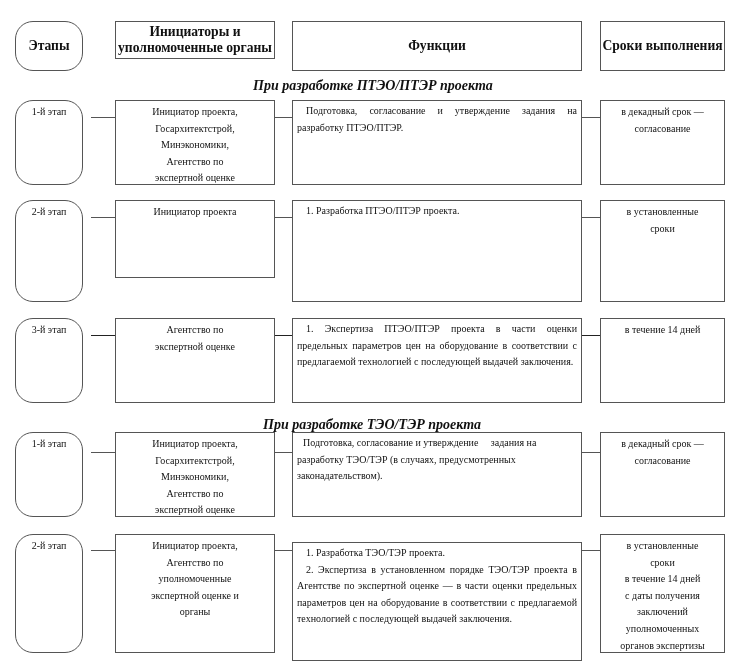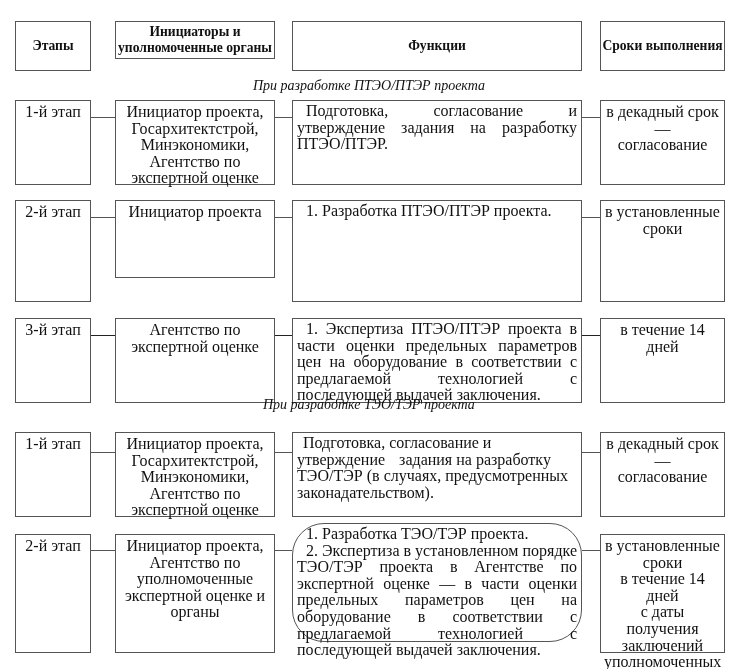--- a/index.html
+++ b/index.html
@@ -1,29 +1,29 @@
 <!DOCTYPE html>
 <html><head>
   <meta charset="utf-8">
   <style>
     html, body { margin: 0; padding: 0; background: #ffffff; }
     body { width: 752px; height: 669px; position: relative; overflow: hidden;
            font-family: "Liberation Serif", "DejaVu Serif", serif; color: #111; }
     .box { position: absolute; box-sizing: border-box; border: 1.5px solid #555;
-           background: #fff; font-size: 16px; line-height: 16.6px; }
+           background: #fff; font-size: 10px; line-height: 16.6px; }
     .hdr { font-weight: bold; display: flex; align-items: center; justify-content: center;
            text-align: center; font-size: 13.6px; line-height: 16.5px; }
     .center { text-align: center; padding: 3px 3px 0 3px; }
     .func { padding: 2px 4px 0 4px; text-align: justify; }
     .func .ln { display: block; }
     .func .ind { text-indent: 9px; }
     .conn { position: absolute; height: 0; border-top: 1.5px solid #555; }
-    .section { position: absolute; font-weight: normal; font-style: italic;
+    .section { position: absolute; font-weight: bold; font-style: italic;
                font-size: 14px; white-space: nowrap; }
-    .c1 { left: 15px; width: 76px; }
+    .c1 { left: 15px; width: 68px; border-radius: 18px; }
     .c2 { left: 115px; width: 160px; }
     .c3 { left: 292px; width: 290px; align-items: center; }
     .c4 { left: 600px; width: 125px; }
     .k1 { left: 91px; width: 24px; }
     .k2 { left: 275px; width: 17px; }
     .k3 { left: 582px; width: 18px; }
   </style>
 </head>
 <body>
 
@@ -90,21 +90,21 @@
   <div class="conn k2" style="top:335px;border-top-color:#222;"></div>
   <div class="box func c3" style="top:318px;height:85px;">
     <span class="ln ind">1. Экспертиза ПТЭО/ПТЭР проекта в части оценки предельных параметров цен на оборудование в соответствии с предлагаемой технологией с последующей выдачей заключения.</span>
   </div>
   <div class="conn k3" style="top:335px;border-top-color:#222;"></div>
   <div class="box center c4" style="top:318px;height:85px;">
     <div>в течение 14 дней</div>
   </div>
 </div>
 
-<div class="section" style="left:263px;top:397px;">При разработке ТЭО/ТЭР проекта</div>
+<div class="section" style="left:263px;top:417px;">При разработке ТЭО/ТЭР проекта</div>
 
 <div>
   <div class="box center c1" style="top:432px;height:85px;">1-й этап</div>
   <div class="conn k1" style="top:452px;"></div>
   <div class="box center c2" style="top:432px;height:85px;">
     <div>Инициатор проекта,</div>
     <div>Госархитектстрой,</div>
     <div>Минэкономики,</div>
     <div>Агентство по</div>
     <div>экспертной оценке</div>
@@ -126,21 +126,21 @@
   <div class="box center c1" style="top:534px;height:119px;">2-й этап</div>
   <div class="conn k1" style="top:550px;"></div>
   <div class="box center c2" style="top:534px;height:119px;">
     <div>Инициатор проекта,</div>
     <div>Агентство по</div>
     <div>уполномоченные</div>
     <div>экспертной оценке и</div>
     <div>органы</div>
   </div>
   <div class="conn k2" style="top:550px;"></div>
-  <div class="box func c3" style="top:523px;height:119px;border-radius:32px;">
+  <div class="box func c3" style="top:542px;height:119px;">
     <span class="ln ind">1. Разработка ТЭО/ТЭР проекта.</span>
     <span class="ln ind">2. Экспертиза в установленном порядке ТЭО/ТЭР проекта в Агентстве по экспертной оценке — в части оценки предельных параметров цен на оборудование в соответствии с предлагаемой технологией с последующей выдачей заключения.</span>
   </div>
   <div class="conn k3" style="top:550px;"></div>
   <div class="box center c4" style="top:534px;height:119px;">
     <div>в установленные</div>
     <div>сроки</div>
     <div>в течение 14 дней</div>
     <div>с даты получения</div>
     <div>заключений</div>

